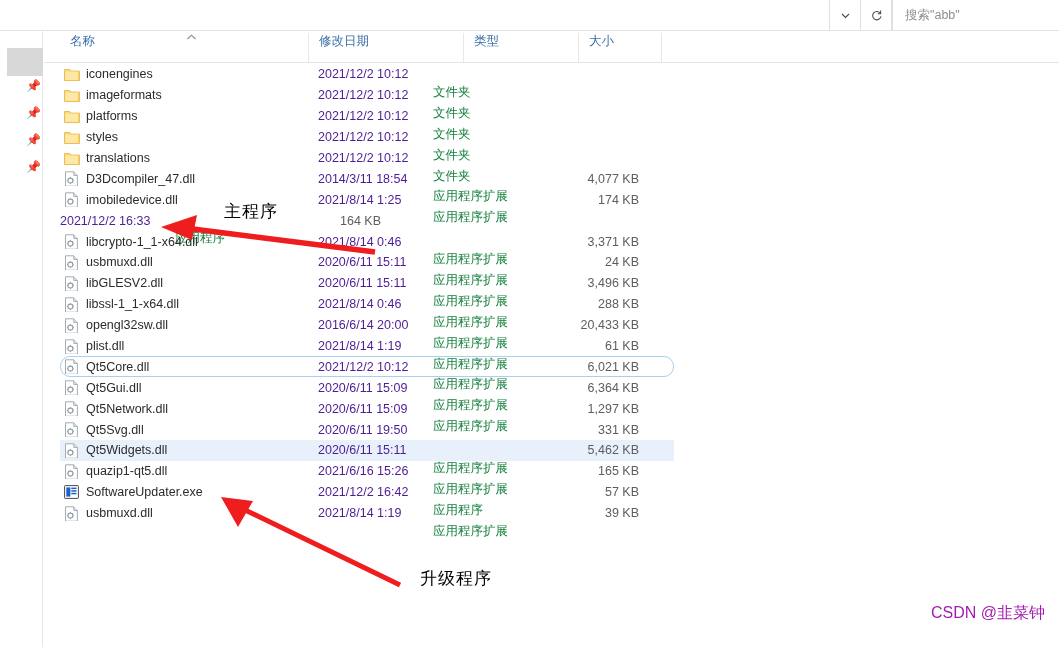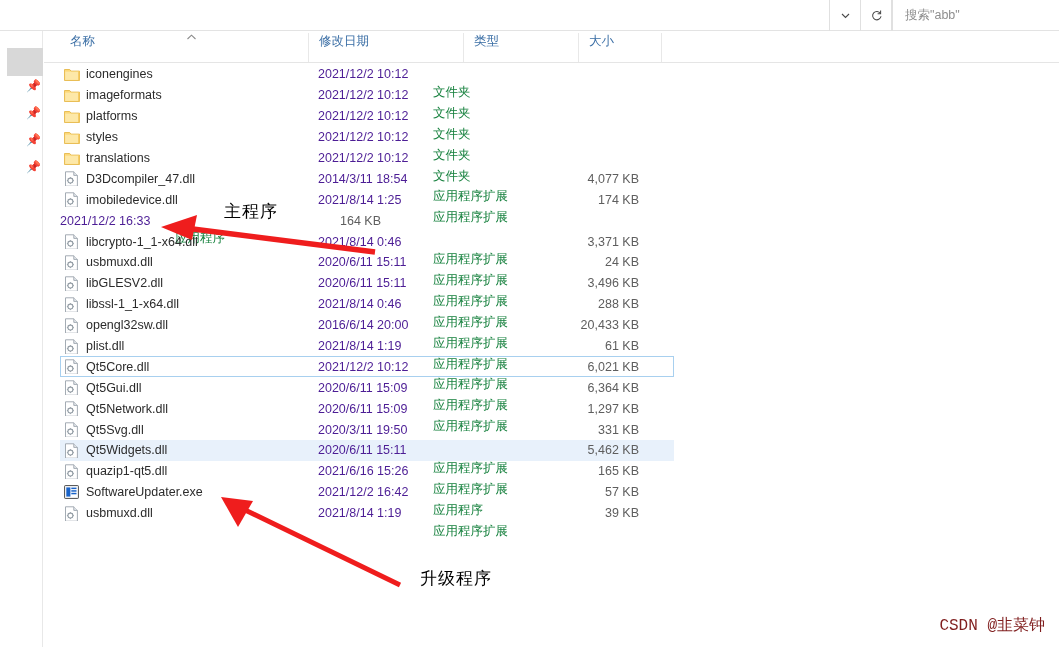--- a/index.html
+++ b/index.html
@@ -59,43 +59,43 @@
     position: absolute; top: 1px; font-size: 9px; color: #7a7a7a; line-height: 9px;
   }
 
   
   .filelist { position: absolute; left: 44px; top: 64px; width: 1015px; height: 470px; }
   .row {
     position: relative; height: 20.9px; width: 614px; left: 16px;
     display: flex; align-items: center;
   }
   .row.hover { background: #e8f1fb; }
-  .row.focus { outline: 1px solid #a8d0ef; outline-offset: -1px; }
+  .row.focus { outline: 1px solid #a8d0ef; outline-offset: -1px; border-radius: 10px; }
   .cell { font-size: 12.5px; color: #2b2b2b; white-space: nowrap; overflow: hidden; }
   .c-name { width: 258px; display: flex; align-items: center; gap: 7px; padding-left: 4px; }
   .c-date { width: 115px; color: #4c1d95; }
   .c-type { width: 115px; color: #15803d; margin-top: 36px; }
   .c-size { width: 96px; color: #5e5e5e; text-align: right; padding-right: 5px; }
 
   
   .ico { width: 15px; height: 15px; flex: 0 0 15px; position: relative; }
   .ico svg { display: block; }
 
   
   .anno-text {
     position: absolute; color: #000000; font-size: 17px;
     font-family: "DejaVu Sans", "Liberation Sans", sans-serif;
     white-space: nowrap; letter-spacing: 1px;
   }
   .anno-svg { position: absolute; left: 0; top: 0; pointer-events: none; }
 
   .watermark {
-    position: absolute; right: 14px; bottom: 11px;
-    color: #7f1d1d; font-size: 16px; white-space: nowrap;
-    font-family: Liberation Mono, monospace;
+    position: absolute; right: 14px; bottom: 23px;
+    color: #a21caf; font-size: 16px; white-space: nowrap;
+    font-family: Liberation Sans, sans-serif;
   }
 </style>
 </head>
 <body>
 
 <div id="root">
 
   <div class="topbar">
     <div class="addrfill"></div>
     <div class="tb-btn">
@@ -405,21 +405,21 @@
           <span class="ico">
             <svg width="15" height="16" viewBox="0 0 15 16">
               <path d="M1.5 0.8 h8.3 l3.6 3.6 v10.8 h-11.9 z" fill="#ffffff" stroke="#9aa3ab" stroke-width="0.9"></path>
               <path d="M9.8 0.8 v3.6 h3.6" fill="#e7ebef" stroke="#9aa3ab" stroke-width="0.9"></path>
               <circle cx="6.4" cy="9.6" r="2.5" fill="none" stroke="#97a0a8" stroke-width="1.1"></circle>
               <path d="M6.4 6.1 v1.1 M6.4 12.0 v1.1 M2.9 9.6 h1.1 M8.8 9.6 h1.1 M3.9 7.1 l0.8 0.8 M8.1 11.3 l0.8 0.8 M8.9 7.1 l-0.8 0.8 M4.7 11.3 l-0.8 0.8" stroke="#97a0a8" stroke-width="1"></path>
             </svg>
           </span>
           <span>Qt5Svg.dll</span>
         </div>
-        <div class="cell c-date">2020/3/11 19:50</div>
+        <div class="cell c-date">2020/6/11 19:50</div>
         <div class="cell c-type">应用程序扩展</div>
         <div class="cell c-size">331 KB</div>
       </div>
       <div class="row hover">
         <div class="cell c-name">
           <span class="ico">
             <svg width="15" height="16" viewBox="0 0 15 16">
               <path d="M1.5 0.8 h8.3 l3.6 3.6 v10.8 h-11.9 z" fill="#ffffff" stroke="#9aa3ab" stroke-width="0.9"></path>
               <path d="M9.8 0.8 v3.6 h3.6" fill="#e7ebef" stroke="#9aa3ab" stroke-width="0.9"></path>
               <circle cx="6.4" cy="9.6" r="2.5" fill="none" stroke="#97a0a8" stroke-width="1.1"></circle>

